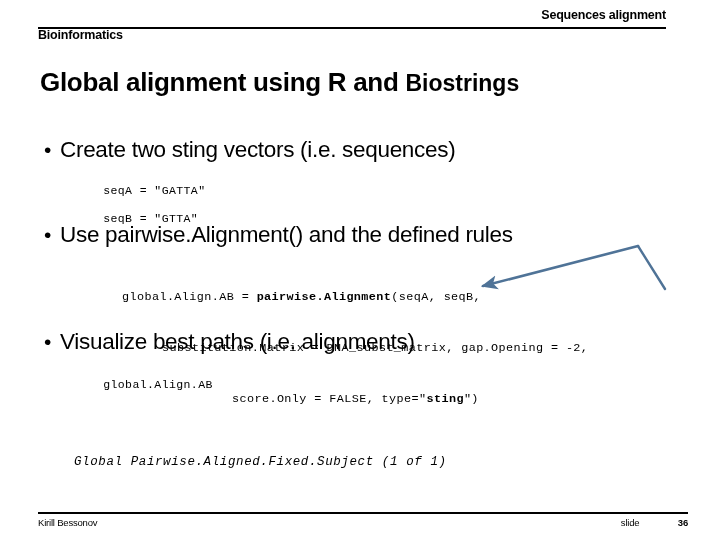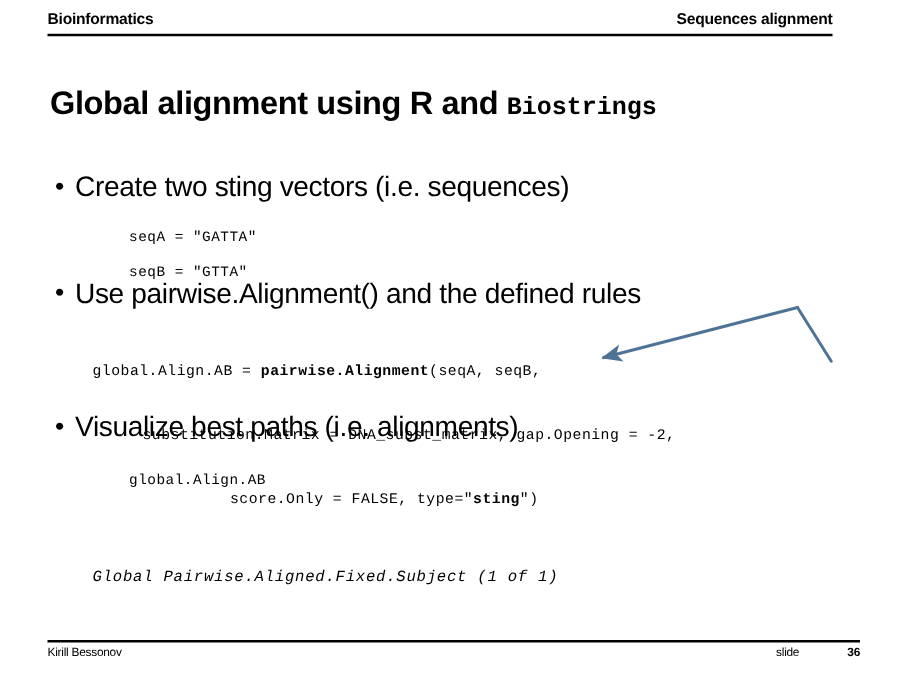--- a/index.html
+++ b/index.html
@@ -35,21 +35,21 @@
   .header-title-left,
   .header-title-right {
     position: absolute;
     top: 0;
     font-size: 12.5px;
     font-weight: bold;
     letter-spacing: -0.2px;
     white-space: nowrap;
     line-height: 15px;
   }
-  .header-title-left { left: 0; }
+  .header-title-left { left: 0; margin-top: 20px; }
   .header-title-right { right: 0; }
   .header-rule {
     position: absolute;
     left: 0;
     right: 0;
     top: 19px;
     height: 2px;
     background: #000000;
   }
 
@@ -59,23 +59,23 @@
     left: 40px;
     top: 66px;
     width: 650px;
     font-size: 26px;
     font-weight: bold;
     line-height: 32px;
     letter-spacing: -0.3px;
     white-space: nowrap;
   }
   .slide-title .mono-strong {
-    font-family: Liberation Mono, monospace;
+    font-family: Liberation Sans, sans-serif;
     font-weight: bold;
-    font-size: 20px;
+    font-size: 23px;
     letter-spacing: 0px;
   }
 
   
   .bullet-row {
     position: absolute;
     left: 40px;
     width: 660px;
     display: flex;
     align-items: flex-start;
@@ -114,21 +114,21 @@
   .code-block b { font-weight: bold; }
 
   #code-seq { left: 74px; top: 170px; }
   #code-pairwise {
     left: 74px;
     top: 255px;
     width: 600px;
     font-size: 11.8px;
     line-height: 17px;
   }
-  #code-pairwise .code-line { display: block; }
+  #code-pairwise .code-line { display: block; margin-left: 48px; }
   #code-pairwise .indent-1 { padding-left: 40px; }
   #code-pairwise .indent-2 { padding-left: 110px; }
 
   #code-globalalign { left: 74px; top: 364px; }
 
   
   .output-block {
     position: absolute;
     left: 74px;
     top: 409px;

